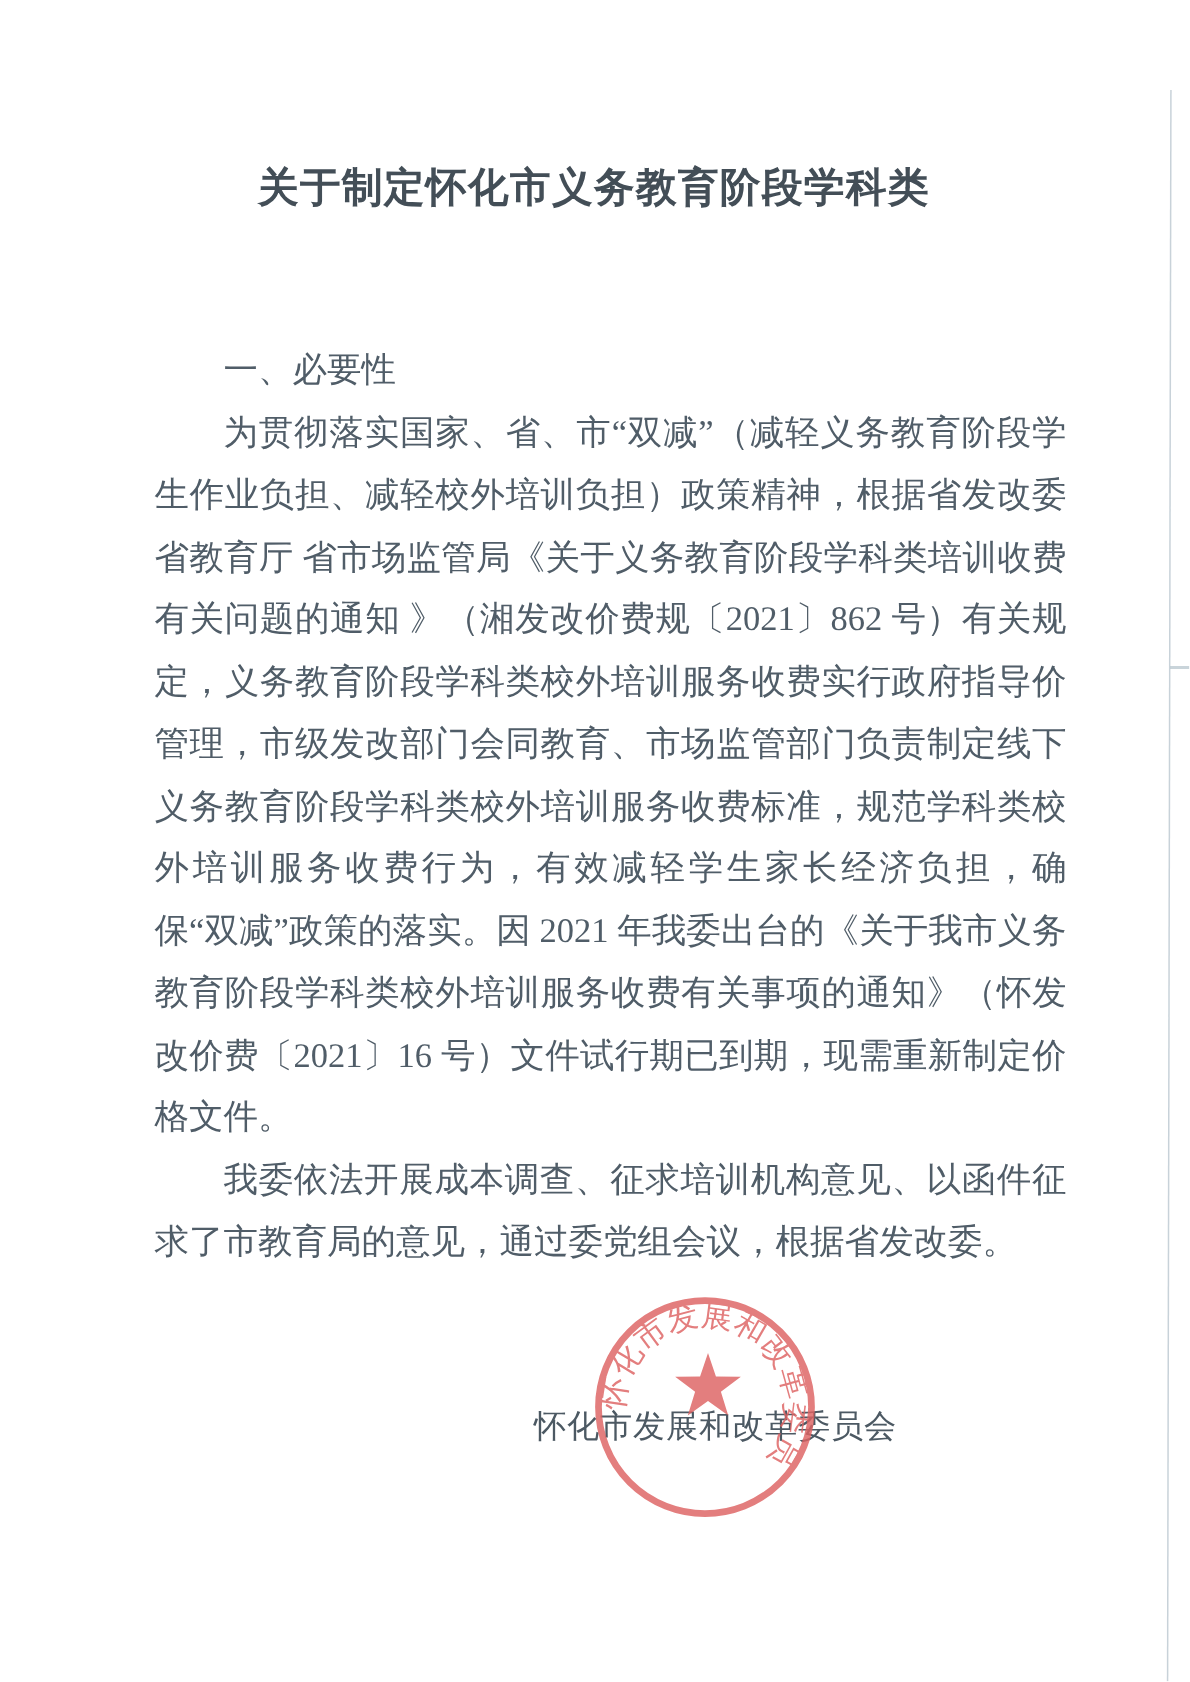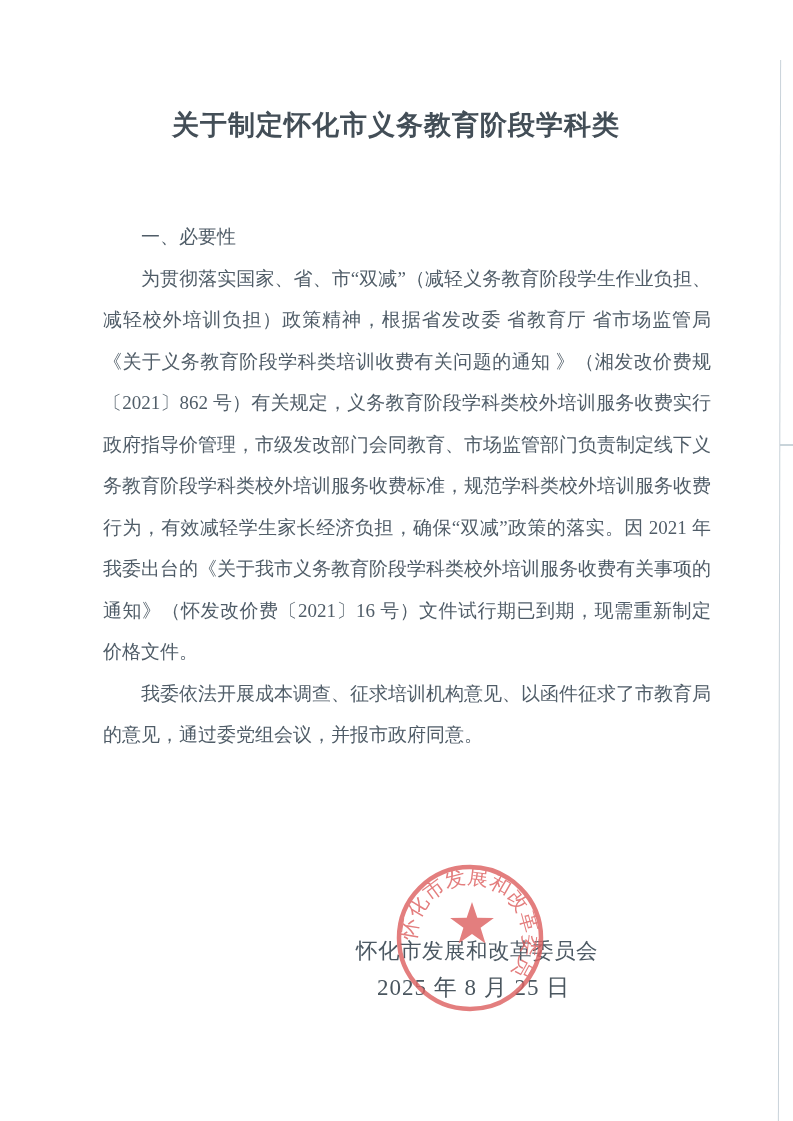--- a/index.html
+++ b/index.html
@@ -15,22 +15,22 @@
     top:102px;left:96px;width:600px;
     text-align:center;
     font-size:27px;
     font-weight:bold;
     line-height:47px;
     letter-spacing:1px;
     color:#434e57;
   }
   .doc-body{
     position:absolute;
-    top:216px;left:103px;width:608px;
-    font-size:19px;
+    top:226px;left:103px;width:608px;
+    font-size:23px;
     line-height:41.5px;
     color:#505d68;
     text-align:justify;
   }
   .section-heading{
     text-indent:2em;
     text-align:left;
   }
   .paragraph{
     text-indent:2em;
@@ -79,25 +79,24 @@
 
 <div class="page">
 
   <div class="doc-title">
     <div>关于制定怀化市义务教育阶段学科类</div>
   </div>
 
   <div class="doc-body">
     <div class="section-heading">一、必要性</div>
     <div class="paragraph">为贯彻落实国家、省、市“双减”（减轻义务教育阶段学生作业负担、减轻校外培训负担）政策精神，根据省发改委 省教育厅 省市场监管局《关于义务教育阶段学科类培训收费有关问题的通知 》（湘发改价费规〔2021〕862 号）有关规定，义务教育阶段学科类校外培训服务收费实行政府指导价管理，市级发改部门会同教育、市场监管部门负责制定线下义务教育阶段学科类校外培训服务收费标准，规范学科类校外培训服务收费行为，有效减轻学生家长经济负担，确保“双减”政策的落实。因 2021 年我委出台的《关于我市义务教育阶段学科类校外培训服务收费有关事项的通知》（怀发改价费〔2021〕16 号）文件试行期已到期，现需重新制定价格文件。</div>
-    <div class="paragraph">我委依法开展成本调查、征求培训机构意见、以函件征求了市教育局的意见，通过委党组会议，并报市政府同意。</div>
+    <div class="paragraph">我委依法开展成本调查、征求培训机构意见、以函件征求了市教育局的意见，通过委党组会议，根据省发改委。</div>
   </div>
 
   <div class="signature-line">怀化市发展和改革委员会</div>
-  <div class="date-line">2025 年 8 月 25 日</div>
 
   <svg class="seal" viewBox="0 0 158 152" aria-hidden="true">
     <circle cx="78" cy="75" r="71" fill="none" stroke="#de6262" stroke-width="4.5"></circle>
     <polygon points="80,39 85.3,54.7 101.9,54.9 88.6,64.8 93.5,80.6 80,71 66.5,80.6 71.4,64.8 58.1,54.9 74.7,54.7" fill="#de6262"></polygon>
     <defs>
       <path id="seal-text-arc" d="M 31.2 102 A 54 54 0 1 1 124.8 102" fill="none"></path>
     </defs>
     <text font-size="20" fill="#de6262" font-family="Liberation Serif, serif">
       <textPath href="#seal-text-arc" startOffset="26" textLength="230" lengthAdjust="spacingAndGlyphs">怀化市发展和改革委员会</textPath>
     </text>

